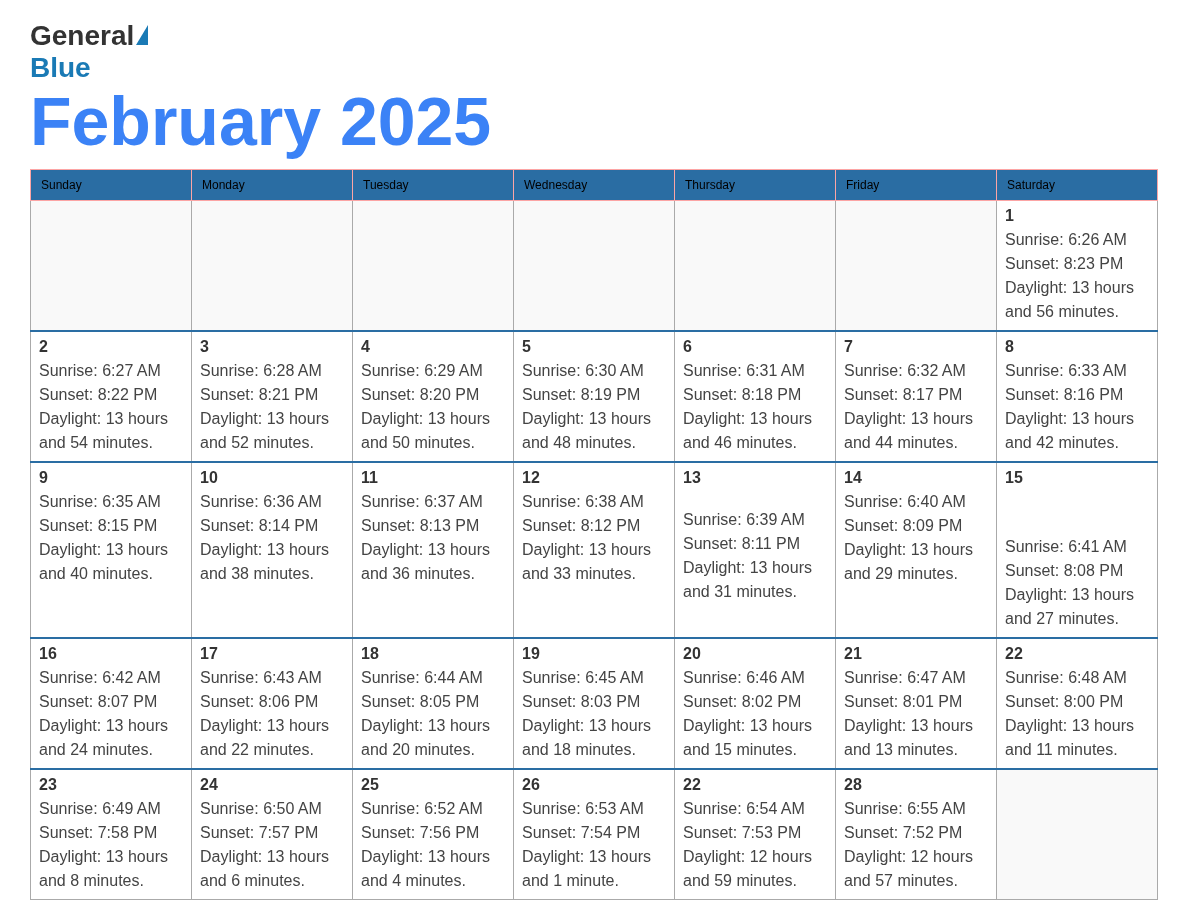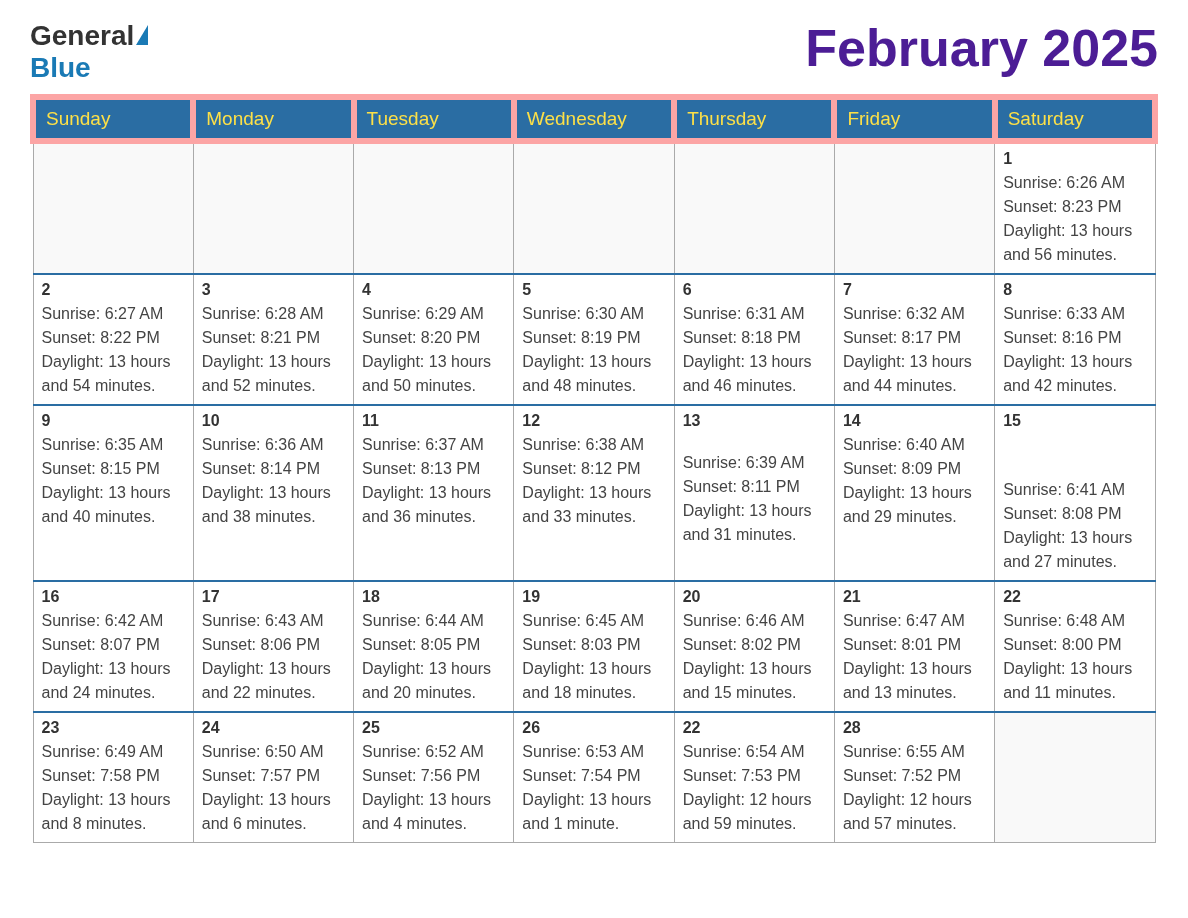--- a/index.html
+++ b/index.html
@@ -8,20 +8,21 @@
       background: #fff;
       padding: 20px 30px;
       width: 1188px;
       min-height: 918px;
     }
     .header {
       display: flex;
       justify-content: space-between;
       align-items: flex-start;
       margin-bottom: 10px;
+      flex-direction: column;
     }
     .logo {
       display: flex;
       flex-direction: column;
       align-items: flex-start;
     }
     .logo-text {
       display: flex;
       align-items: center;
     }
@@ -40,43 +41,43 @@
     }
     .logo-blue {
       font-size: 28px;
       font-weight: bold;
       color: #1a7ab5;
     }
     .title-section {
       text-align: right;
     }
     .month-title {
-      font-size: 52px;
+      font-size: 68px;
       font-weight: bold;
-      color: #4c1d95;
+      color: #3b82f6;
       line-height: 1.1;
     }
     .location {
       font-size: 20px;
       color: #555;
       margin-top: 4px;
     }
     .calendar {
       width: 100%;
       border-collapse: collapse;
       margin-top: 10px;
     }
     .calendar th {
       background-color: #2a6da3;
-      color: #fde047;
-      font-size: 19px;
+      color: #000000;
+      font-size: 12px;
       font-weight: normal;
       padding: 8px 10px;
       text-align: left;
-      border: 6px solid #fca5a5;
+      border: 1px solid #fca5a5;
     }
     .calendar td {
       border: 1px solid #aaa;
       vertical-align: top;
       padding: 6px 8px;
       width: 14.28%;
       height: 110px;
     }
     .calendar td.empty {
       background: #f9f9f9;

